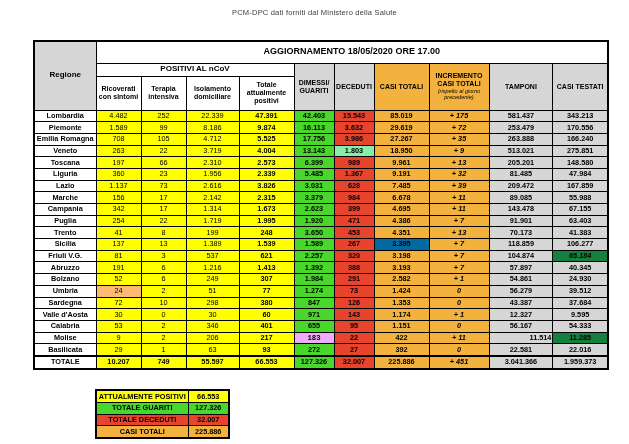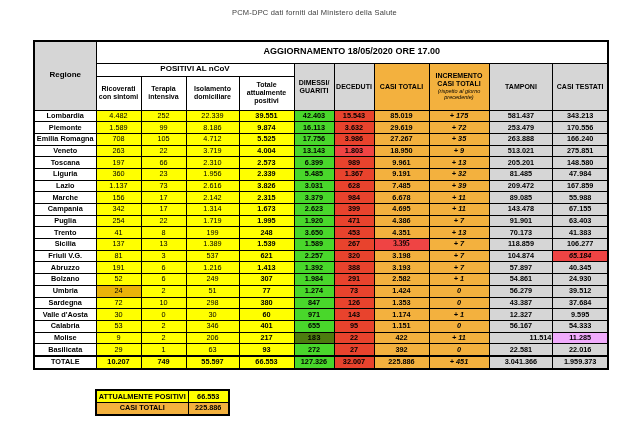--- a/index.html
+++ b/index.html
@@ -68,21 +68,21 @@
       <th class="h-sub">Isolamento domiciliare</th>
       <th class="h-sub">Totale attualmente positivi</th>
     </tr>
   </thead>
   <tbody id="table-body">
       <tr>
         <td class="c-region">Lombardia</td>
         <td class="normal" style="background: rgb(255, 255, 0);">4.482</td>
         <td class="normal" style="background: rgb(255, 255, 0);">252</td>
         <td class="normal" style="background: rgb(255, 255, 0);">22.339</td>
-        <td class="bold" style="background: rgb(255, 255, 0);">39.551</td>
+        <td class="bold" style="background: rgb(255, 255, 0);">47.391</td>
         <td class="bold" style="background: rgb(73, 215, 43);">42.403</td>
         <td class="bold" style="background: rgb(232, 67, 45);">15.543</td>
         <td class="bold" style="background: rgb(243, 177, 62);">85.019</td>
         <td class="bold italic" style="background: rgb(243, 177, 62);">+ 175</td>
         <td class="bold" style="background: rgb(214, 214, 214);">581.437</td>
         <td class="bold" style="background: rgb(214, 214, 214);">343.213</td>
       </tr>
       <tr>
         <td class="c-region">Piemonte</td>
         <td class="normal" style="background: rgb(255, 255, 0);">1.589</td>
@@ -109,21 +109,21 @@
         <td class="bold" style="background: rgb(214, 214, 214);">263.888</td>
         <td class="bold" style="background: rgb(214, 214, 214);">166.240</td>
       </tr>
       <tr>
         <td class="c-region">Veneto</td>
         <td class="normal" style="background: rgb(255, 255, 0);">263</td>
         <td class="normal" style="background: rgb(255, 255, 0);">22</td>
         <td class="normal" style="background: rgb(255, 255, 0);">3.719</td>
         <td class="bold" style="background: rgb(255, 255, 0);">4.004</td>
         <td class="bold" style="background: rgb(73, 215, 43);">13.143</td>
-        <td class="bold" style="background: #ef4444;">1.803</td>
+        <td class="bold" style="background: #86efac;">1.803</td>
         <td class="bold" style="background: rgb(243, 177, 62);">18.950</td>
         <td class="bold italic" style="background: rgb(243, 177, 62);">+ 9</td>
         <td class="bold" style="background: rgb(214, 214, 214);">513.021</td>
         <td class="bold" style="background: rgb(214, 214, 214);">275.851</td>
       </tr>
       <tr>
         <td class="c-region">Toscana</td>
         <td class="normal" style="background: rgb(255, 255, 0);">197</td>
         <td class="normal" style="background: rgb(255, 255, 0);">66</td>
         <td class="normal" style="background: rgb(255, 255, 0);">2.310</td>
@@ -214,37 +214,37 @@
         <td class="bold" style="background: rgb(214, 214, 214);">41.383</td>
       </tr>
       <tr>
         <td class="c-region">Sicilia</td>
         <td class="normal" style="background: rgb(255, 255, 0);">137</td>
         <td class="normal" style="background: rgb(255, 255, 0);">13</td>
         <td class="normal" style="background: rgb(255, 255, 0);">1.389</td>
         <td class="bold" style="background: rgb(255, 255, 0);">1.539</td>
         <td class="bold" style="background: rgb(73, 215, 43);">1.589</td>
         <td class="bold" style="background: rgb(232, 67, 45);">267</td>
-        <td class="bold" style="background: #ef4444; font-family: Liberation Serif, serif;">3.395</td>
+        <td class="bold" style="background: #0369a1;">3.395</td>
         <td class="bold italic" style="background: rgb(243, 177, 62);">+ 7</td>
         <td class="bold" style="background: rgb(214, 214, 214);">118.859</td>
         <td class="bold" style="background: rgb(214, 214, 214);">106.277</td>
       </tr>
       <tr>
         <td class="c-region">Friuli V.G.</td>
         <td class="normal" style="background: rgb(255, 255, 0);">81</td>
         <td class="normal" style="background: rgb(255, 255, 0);">3</td>
         <td class="normal" style="background: rgb(255, 255, 0);">537</td>
         <td class="bold" style="background: rgb(255, 255, 0);">621</td>
         <td class="bold" style="background: rgb(73, 215, 43);">2.257</td>
         <td class="bold" style="background: rgb(232, 67, 45);">320</td>
         <td class="bold" style="background: rgb(243, 177, 62);">3.198</td>
         <td class="bold italic" style="background: rgb(243, 177, 62);">+ 7</td>
         <td class="bold" style="background: rgb(214, 214, 214);">104.874</td>
-        <td class="bold" style="background: #ef4444; font-style: italic;">65.184</td>
+        <td class="bold" style="background: #15803d; font-style: italic;">65.184</td>
       </tr>
       <tr>
         <td class="c-region">Abruzzo</td>
         <td class="normal" style="background: rgb(255, 255, 0);">191</td>
         <td class="normal" style="background: rgb(255, 255, 0);">6</td>
         <td class="normal" style="background: rgb(255, 255, 0);">1.216</td>
         <td class="bold" style="background: rgb(255, 255, 0);">1.413</td>
         <td class="bold" style="background: rgb(73, 215, 43);">1.392</td>
         <td class="bold" style="background: rgb(232, 67, 45);">388</td>
         <td class="bold" style="background: rgb(243, 177, 62);">3.193</td>
@@ -260,21 +260,21 @@
         <td class="bold" style="background: rgb(255, 255, 0);">307</td>
         <td class="bold" style="background: rgb(73, 215, 43);">1.984</td>
         <td class="bold" style="background: rgb(232, 67, 45);">291</td>
         <td class="bold" style="background: rgb(243, 177, 62);">2.582</td>
         <td class="bold italic" style="background: rgb(243, 177, 62);">+ 1</td>
         <td class="bold" style="background: rgb(214, 214, 214);">54.861</td>
         <td class="bold" style="background: rgb(214, 214, 214);">24.930</td>
       </tr>
       <tr>
         <td class="c-region">Umbria</td>
-        <td class="normal" style="background: #eab308; margin-left: 27px;">24</td>
+        <td class="normal" style="background: #fdba74; margin-left: 27px;">24</td>
         <td class="normal" style="background: rgb(255, 255, 0);">2</td>
         <td class="normal" style="background: rgb(255, 255, 0);">51</td>
         <td class="bold" style="background: rgb(255, 255, 0);">77</td>
         <td class="bold" style="background: rgb(73, 215, 43);">1.274</td>
         <td class="bold" style="background: rgb(232, 67, 45);">73</td>
         <td class="bold" style="background: rgb(243, 177, 62);">1.424</td>
         <td class="bold italic" style="background: rgb(243, 177, 62);">0</td>
         <td class="bold" style="background: rgb(214, 214, 214);">56.279</td>
         <td class="bold" style="background: rgb(214, 214, 214);">39.512</td>
       </tr>
@@ -316,26 +316,26 @@
         <td class="bold italic" style="background: rgb(243, 177, 62);">0</td>
         <td class="bold" style="background: rgb(214, 214, 214);">56.167</td>
         <td class="bold" style="background: rgb(214, 214, 214);">54.333</td>
       </tr>
       <tr>
         <td class="c-region">Molise</td>
         <td class="normal" style="background: rgb(255, 255, 0);">9</td>
         <td class="normal" style="background: rgb(255, 255, 0);">2</td>
         <td class="normal" style="background: rgb(255, 255, 0);">206</td>
         <td class="bold" style="background: rgb(255, 255, 0);">217</td>
-        <td class="bold" style="background: #4d7c0f; font-family: Liberation Mono, monospace;">183</td>
+        <td class="bold" style="background: #f0abfc; font-family: Liberation Mono, monospace;">183</td>
         <td class="bold" style="background: rgb(232, 67, 45);">22</td>
         <td class="bold" style="background: rgb(243, 177, 62);">422</td>
         <td class="bold italic" style="background: rgb(243, 177, 62);">+ 11</td>
         <td class="bold" style="background: rgb(214, 214, 214); padding-left: 40px;">11.514</td>
-        <td class="bold" style="background: #f0abfc;">11.285</td>
+        <td class="bold" style="background: #15803d;">11.285</td>
       </tr>
       <tr>
         <td class="c-region">Basilicata</td>
         <td class="normal" style="background: rgb(255, 255, 0);">29</td>
         <td class="normal" style="background: rgb(255, 255, 0);">1</td>
         <td class="normal" style="background: rgb(255, 255, 0);">63</td>
         <td class="bold" style="background: rgb(255, 255, 0);">93</td>
         <td class="bold" style="background: rgb(73, 215, 43);">272</td>
         <td class="bold" style="background: rgb(232, 67, 45);">27</td>
         <td class="bold" style="background: rgb(243, 177, 62);">392</td>
@@ -363,17 +363,25 @@
   <colgroup>
       <col style="width:92px">
       <col style="width:41px">
     </colgroup>
   <tbody id="summary-body">
       <tr>
         <td style="background: rgb(255, 255, 0);">ATTUALMENTE POSITIVI</td>
         <td style="background: rgb(255, 255, 0);">66.553</td>
       </tr>
       <tr>
+        <td style="background: rgb(73, 215, 43);">TOTALE GUARITI</td>
+        <td style="background: rgb(73, 215, 43);">127.326</td>
+      </tr>
+      <tr>
+        <td style="background: rgb(232, 67, 45);">TOTALE DECEDUTI</td>
+        <td style="background: rgb(232, 67, 45);">32.007</td>
+      </tr>
+      <tr>
         <td style="background: rgb(243, 177, 62);">CASI TOTALI</td>
         <td style="background: rgb(243, 177, 62);">225.886</td>
       </tr>
     </tbody>
 </table>
 
 </body></html>

